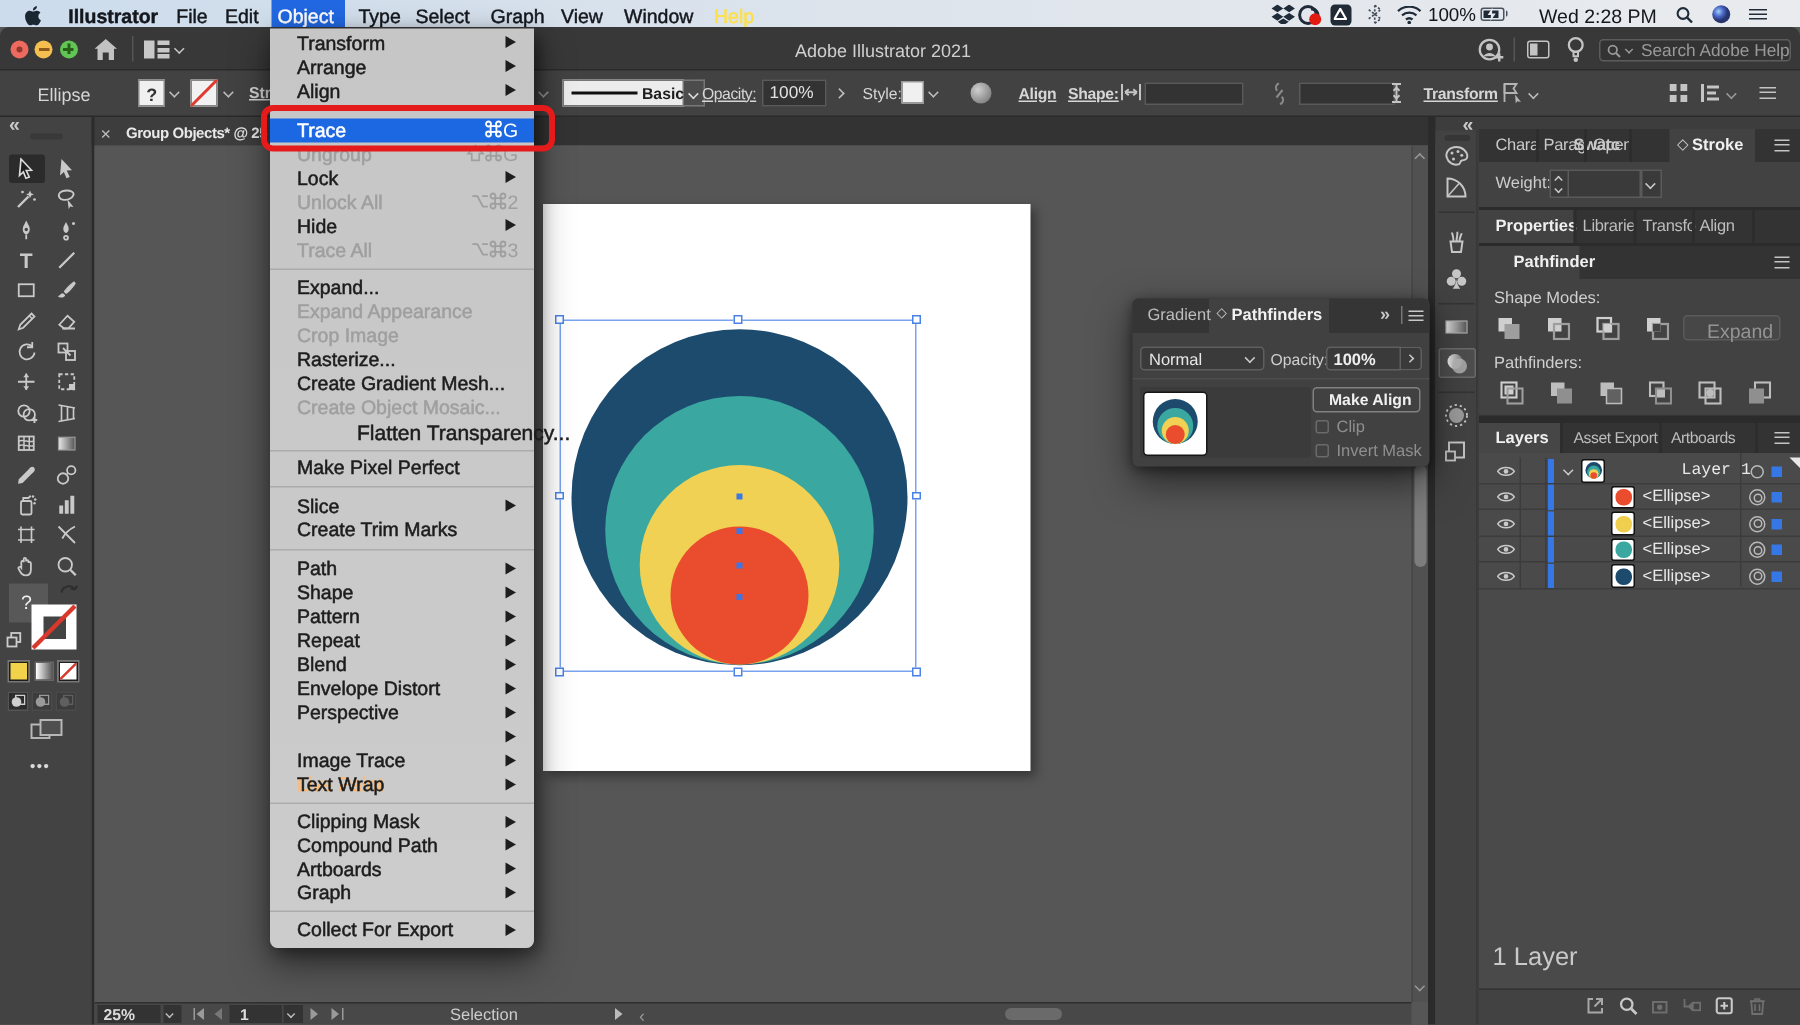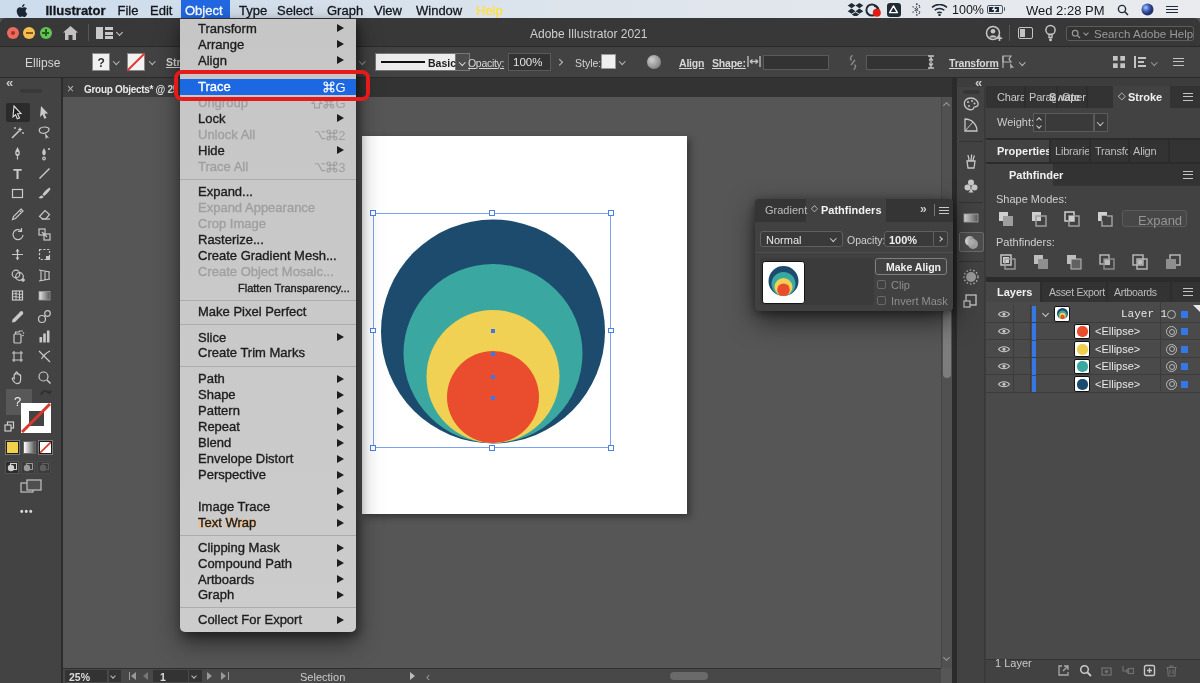--- a/index.html
+++ b/index.html
@@ -622,21 +622,21 @@
 <div style="position:absolute;left:1030px;top:375.0px;width:1px;height:17.5px;background:#3c3c3c;"></div>
 <div style="position:absolute;left:1031.5px;top:375.5px;width:4px;height:16.5px;background:#3578e5;"></div>
 <div style="position:absolute;left:1074px;top:376.0px;width:16px;height:15.5px;background:#fff;border:1px solid #111;border-radius:2px;"></div>
 <div style="position:absolute;left:1076.5px;top:378.5px;width:11.5px;height:11px;background:#1c4b6e;border-radius:45%;"></div>
 <div style="position:absolute;left:1095px;top:377.5px;font-size:11px;color:#e8e8e8;font-weight:400;white-space:nowrap;">&lt;Ellipse&gt;</div>
 <div style="position:absolute;left:1166px;top:378.5px;width:11px;height:11px;border:1px solid #b9b9b9;border-radius:50%;"></div>
 <div style="position:absolute;left:1168.5px;top:381.0px;width:6px;height:6px;border:1px solid #b9b9b9;border-radius:50%;"></div>
 <div style="position:absolute;left:1181px;top:380.5px;width:7px;height:7px;background:#3578e5;"></div>
 <div style="position:absolute;left:1160px;top:302px;width:1px;height:88.5px;background:#3c3c3c;"></div>
 <div style="position:absolute;left:986px;top:659px;width:214px;height:24px;background:#424242;border-top:1px solid #333;"></div>
-<div style="position:absolute;left:995px;top:657px;font-size:11px;color:#c9c9c9;font-weight:400;white-space:nowrap;">1 Layer</div>
+<div style="position:absolute;left:995px;top:628px;font-size:17px;color:#c9c9c9;font-weight:400;white-space:nowrap;">1 Layer</div>
 <svg class="a" style="left:1057px;top:664px" width="13" height="13" viewBox="0 0 13 13">
       <path d="M5 2 H2 V11 H11 V8 M7 2 H11 V6 M11 2 L6 7" fill="none" stroke="#a8a8a8" stroke-width="1.3"></path>
     </svg>
 <svg class="a" style="left:1079px;top:664px" width="13" height="13" viewBox="0 0 13 13">
       <circle cx="5.5" cy="5.5" r="3.8" fill="none" stroke="#c9c9c9" stroke-width="1.5"></circle>
       <path d="M8.5 8.5 L12 12" stroke="#c9c9c9" stroke-width="1.8"></path>
     </svg>
 <svg class="a" style="left:1100px;top:664px" width="13" height="13" viewBox="0 0 13 13">
       <rect x="2" y="4" width="9" height="7" fill="none" stroke="#6f6f6f" stroke-width="1.3"></rect>
       <circle cx="6.5" cy="7.5" r="1.8" fill="#6f6f6f"></circle>
@@ -748,21 +748,21 @@
           <path d="M4.4 4.4 L4.1 4.1 M8.6 4.4 L8.9 4.1 M4.4 8.6 L4.1 8.9 M8.6 8.6 L8.9 8.9"></path>
         </g>
       </svg><span style="font-size:13px;color:#9f9f9f">3</span></div>
 <div style="position:absolute;left:180px;top:178.5px;width:175.5px;height:1px;background:#acacac;"></div>
 <div style="position:absolute;left:198px;top:183.5px;font-size:13px;color:#1d1d1d;font-weight:400;white-space:nowrap;line-height:16px;-webkit-text-stroke:0.35px currentColor;">Expand...</div>
 <div style="position:absolute;left:198px;top:199.5px;font-size:13px;color:#9f9f9f;font-weight:400;white-space:nowrap;line-height:16px;-webkit-text-stroke:0.35px currentColor;">Expand Appearance</div>
 <div style="position:absolute;left:198px;top:215.5px;font-size:13px;color:#9f9f9f;font-weight:400;white-space:nowrap;line-height:16px;-webkit-text-stroke:0.35px currentColor;">Crop Image</div>
 <div style="position:absolute;left:198px;top:231.5px;font-size:13px;color:#1d1d1d;font-weight:400;white-space:nowrap;line-height:16px;-webkit-text-stroke:0.35px currentColor;">Rasterize...</div>
 <div style="position:absolute;left:198px;top:247.8px;font-size:13px;color:#1d1d1d;font-weight:400;white-space:nowrap;line-height:16px;-webkit-text-stroke:0.35px currentColor;">Create Gradient Mesh...</div>
 <div style="position:absolute;left:198px;top:263.8px;font-size:13px;color:#9f9f9f;font-weight:400;white-space:nowrap;line-height:16px;-webkit-text-stroke:0.35px currentColor;">Create Object Mosaic...</div>
-<div style="position:absolute;left:198px;top:280.0px;font-size:11px;color:#1d1d1d;font-weight:400;white-space:nowrap;line-height:16px;padding-left:40px;-webkit-text-stroke:0.35px currentColor;">Flatten Transparency...</div>
+<div style="position:absolute;left:198px;top:280.0px;font-size:14px;color:#1d1d1d;font-weight:400;white-space:nowrap;line-height:16px;padding-left:40px;-webkit-text-stroke:0.35px currentColor;">Flatten Transparency...</div>
 <div style="position:absolute;left:180px;top:299.5px;width:175.5px;height:1px;background:#acacac;"></div>
 <div style="position:absolute;left:198px;top:304.0px;font-size:13px;color:#1d1d1d;font-weight:400;white-space:nowrap;line-height:16px;-webkit-text-stroke:0.35px currentColor;">Make Pixel Perfect</div>
 <div style="position:absolute;left:180px;top:324.0px;width:175.5px;height:1px;background:#acacac;"></div>
 <div style="position:absolute;left:198px;top:329.5px;font-size:13px;color:#1d1d1d;font-weight:400;white-space:nowrap;line-height:16px;-webkit-text-stroke:0.35px currentColor;">Slice</div>
 <div style="position:absolute;left:337px;top:333.0px;width:0;height:0;border-top:4.5px solid transparent;border-bottom:4.5px solid transparent;border-left:7px solid #1d1d1d;"></div>
 <div style="position:absolute;left:198px;top:345.0px;font-size:13px;color:#1d1d1d;font-weight:400;white-space:nowrap;line-height:16px;-webkit-text-stroke:0.35px currentColor;">Create Trim Marks</div>
 <div style="position:absolute;left:180px;top:365.5px;width:175.5px;height:1px;background:#acacac;"></div>
 <div style="position:absolute;left:198px;top:371.0px;font-size:13px;color:#1d1d1d;font-weight:400;white-space:nowrap;line-height:16px;-webkit-text-stroke:0.35px currentColor;">Path</div>
 <div style="position:absolute;left:337px;top:374.5px;width:0;height:0;border-top:4.5px solid transparent;border-bottom:4.5px solid transparent;border-left:7px solid #1d1d1d;"></div>
 <div style="position:absolute;left:198px;top:387.0px;font-size:13px;color:#1d1d1d;font-weight:400;white-space:nowrap;line-height:16px;-webkit-text-stroke:0.35px currentColor;">Shape</div>

